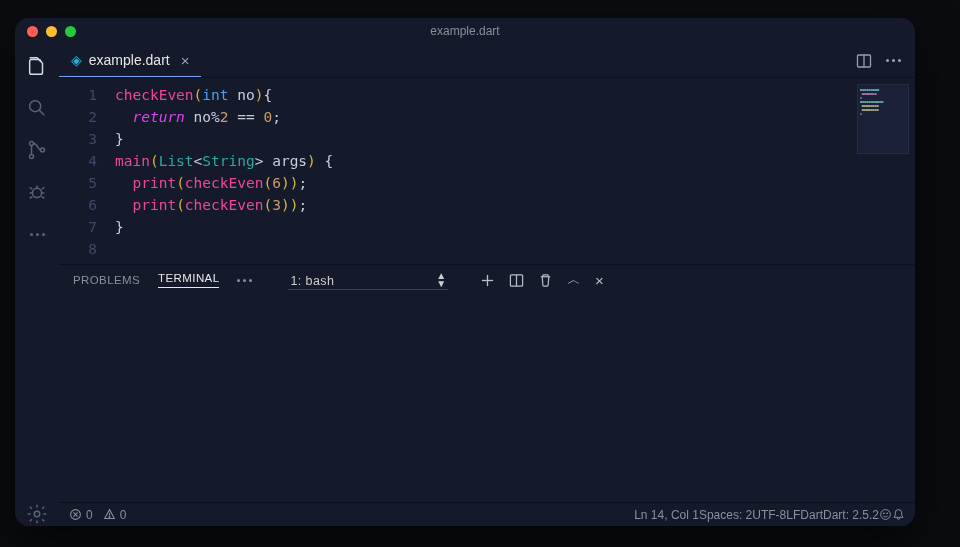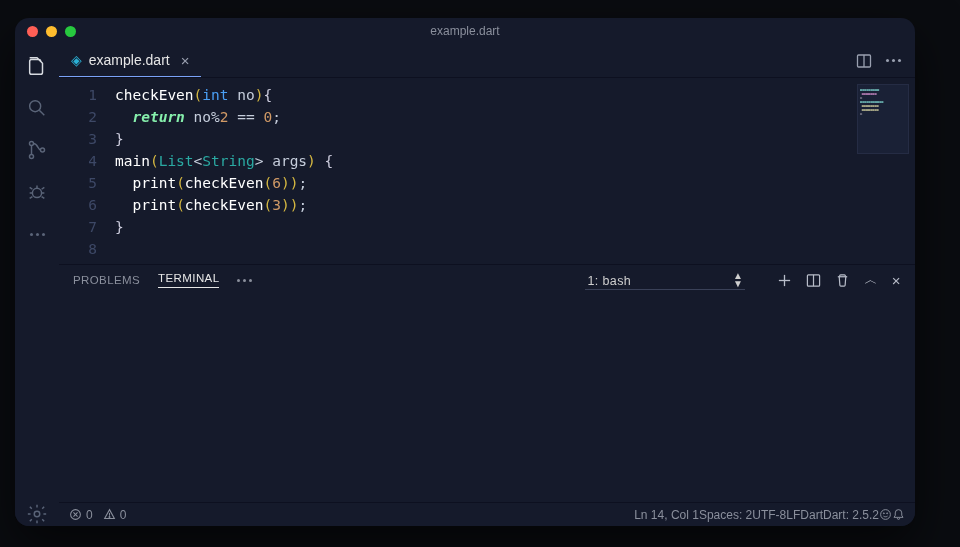--- a/index.html
+++ b/index.html
@@ -103,40 +103,40 @@
   }
   .gutter {
     width: 56px;
     text-align: right;
     color: #3d4866;
     padding-right: 18px;
   }
   .code { flex: 1; white-space: pre; color: #c5cddb; }
   .kw { color: #4a9ff5; }
   .type { color: #2aa9a2; }
-  .fn { color: #ffffff; }
-  .ret { color: #86efac; font-style: italic; font-weight: bold; }
+  .fn { color: #ec4899; }
+  .ret { color: #d946ef; font-style: italic; }
   .num { color: #d19a66; }
   .op { color: #c5cddb; }
   .brace { color: #ccd; }
   .lp { color: #d4b741; }
   .minimap {
     position: absolute; right: 6px; top: 6px;
     width: 52px; height: 70px;
     background: linear-gradient(#1a2136,#1a2136);
     border: 1px solid #252c44;
     font-size: 3px; line-height: 4px;
     color: #556; overflow: hidden;
     padding: 2px;
   }
   .minimap div { white-space: pre; }
 
   .panel {
     flex: 1;
-    display: flex; flex-direction: column;
+    display: flex; 
     border-top: 1px solid #0d1020;
     min-height: 0;
     gap: 16px;
   }
   .panelbar {
     height: 30px;
     display: flex; align-items: center;
     padding: 0 14px;
     gap: 18px;
     font-size: 11.5px;

